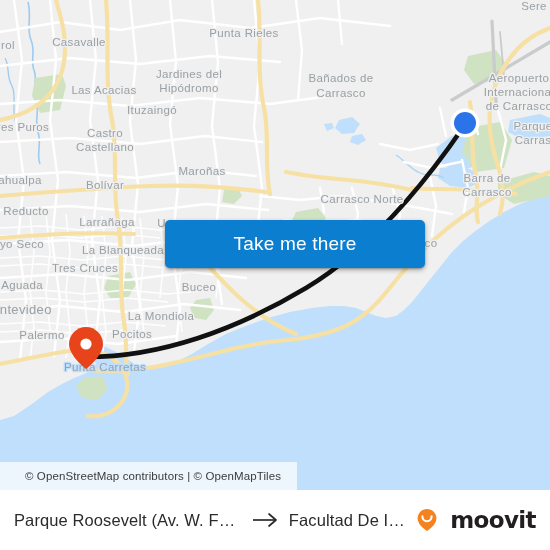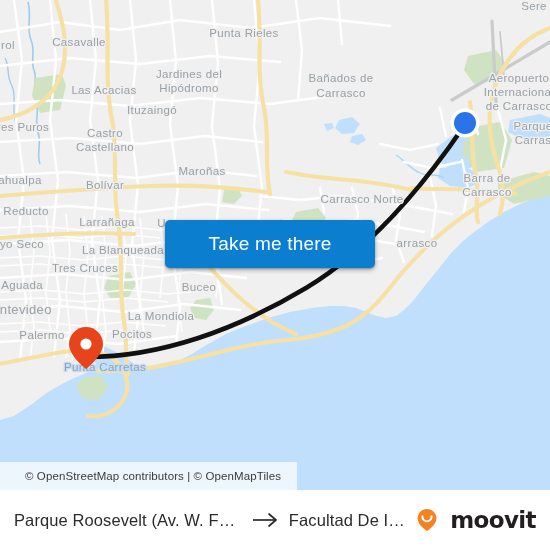--- a/index.html
+++ b/index.html
@@ -36,21 +36,21 @@
     stroke-width: 2.6px;
     stroke-linejoin: round;
   }
   .map-label.water-lbl { stroke: #bfdffc; }
   .map-label.big { font-size: 13px; }
 
   
   #take-me-there {
     position: absolute;
     left: 165px; top: 220px;
-    width: 210px; height: 48px;
+    width: 260px; height: 48px;
     background: #0b7ed0;
     border: none;
     border-radius: 5px;
     color: #ffffff;
     font-family: "Liberation Sans", sans-serif;
     font-size: 19px;
     letter-spacing: .2px;
     cursor: pointer;
     box-shadow: 0 2px 5px rgba(0,0,0,.30), 0 1px 2px rgba(0,0,0,.22);
     display: flex;

